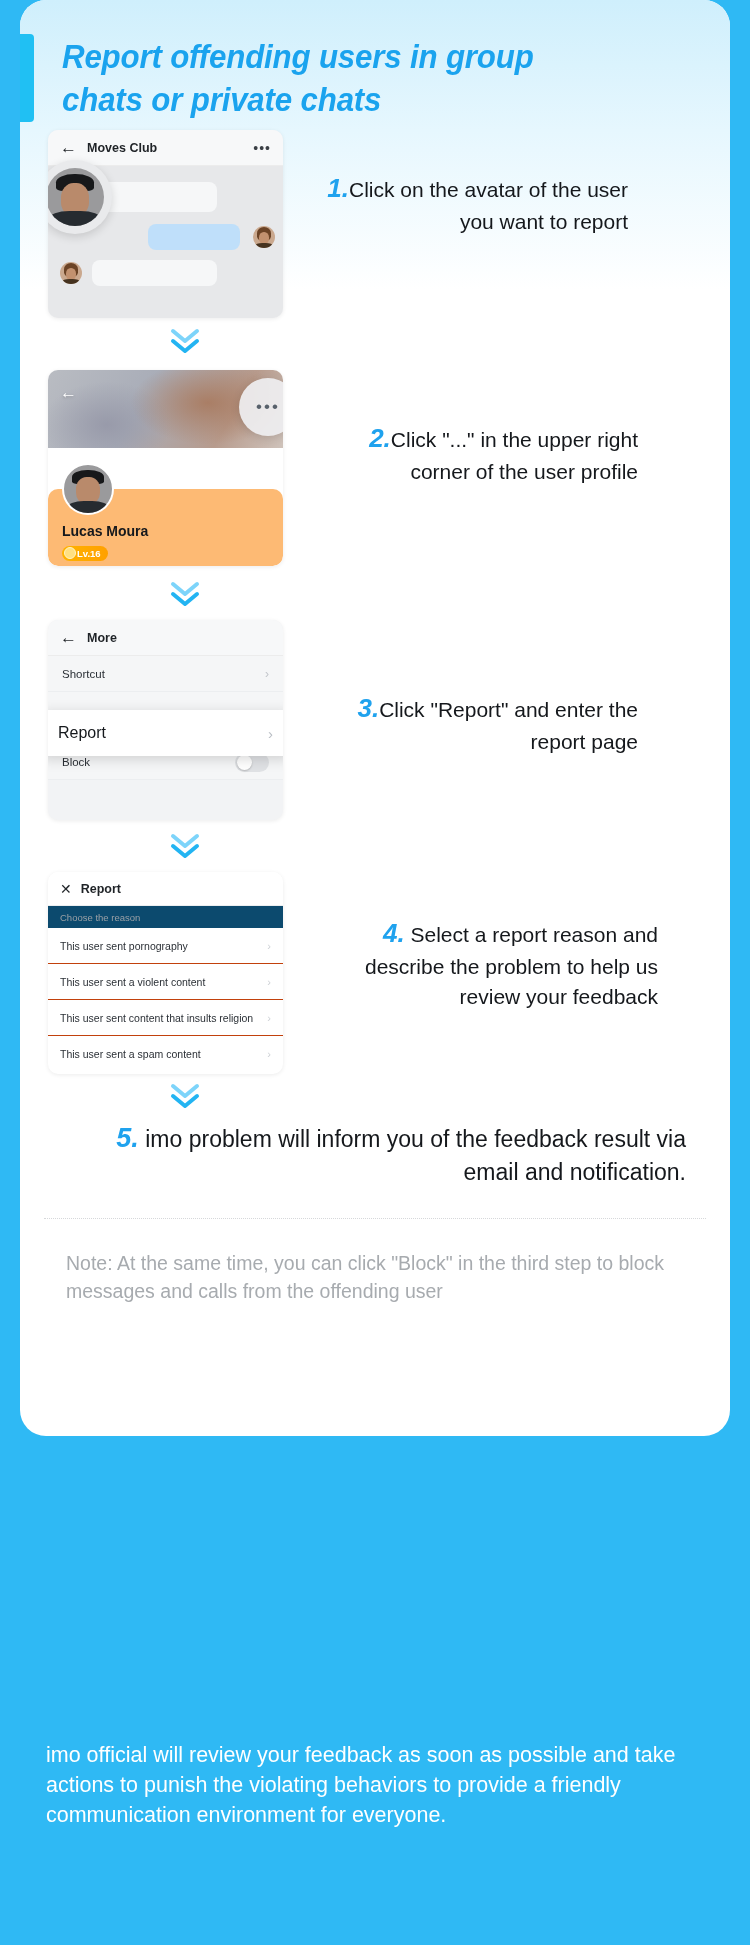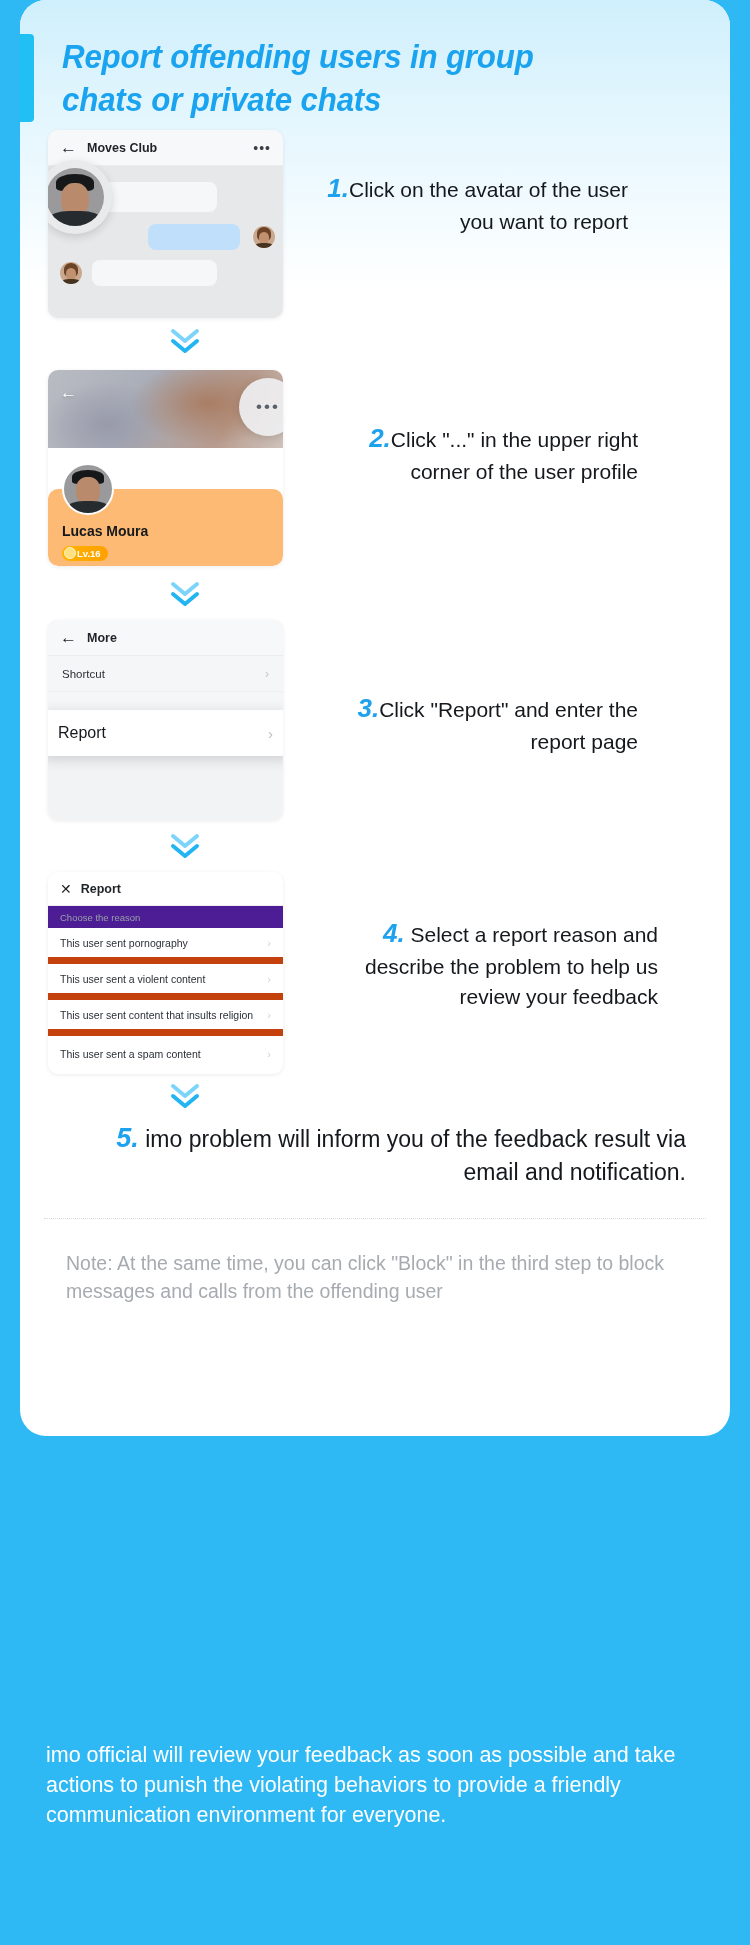--- a/index.html
+++ b/index.html
@@ -253,27 +253,27 @@
   
   #mock4 { left: 28px; top: 872px; width: 235px; height: 202px; background:#ffffff; }
   .rep-head {
     height: 34px; display:flex; align-items:center; padding:0 12px;
     background:#fff; border-bottom:1px solid #eceef0;
   }
   .rep-head .x { font-size:14px; color:#1f2327; margin-right:9px; }
   .rep-head .t { font-size:12.5px; font-weight:bold; color:#1f2327; }
   .rep-sub {
     height: 22px; display:flex; align-items:center; padding:0 12px;
-    background:#4c1d95; color:#9aa0a6; font-size:9.5px;
+    background:#0c4a6e; color:#9aa0a6; font-size:9.5px;
   }
   .rep-row {
     position:relative;
     height: 36px; display:flex; align-items:center; padding:0 12px;
     font-size: 10.5px; color:#2b3036;
-    border-bottom: 7px solid #c2410c;
+    border-bottom: 1px solid #c2410c;
   }
   .rep-row .arrow { position:absolute; right:12px; color:#cdd1d5; font-size:11px; }
 
   
   #step5text {
     left: 46px; top: 1120px; width: 620px;
     font-size: 23px; line-height: 1.36;
   }
   #step5text .num { font-size: 27px; }
 
@@ -398,20 +398,26 @@
     <div class="mock" id="mock3">
       <div class="mock-head">
         <span class="back">←</span>
         <span class="htitle">More</span>
       </div>
       <div class="menu-row">
         <span>Shortcut</span>
         <span class="arrow">›</span>
       </div>
       <div class="menu-row" style="height:52px;"></div>
+      <div class="menu-row">
+        <span>Block</span>
+        <span class="toggle">
+            <span class="knob"></span>
+          </span>
+      </div>
       <div class="menu-highlight">
         <span>Report</span>
         <span class="arrow">›</span>
       </div>
     </div>
 
     <div class="step-text" style="left:298px; top:690px; width:320px;">
       <span class="num">3.</span><span>Click "Report" and enter the report page</span>
     </div>
 

